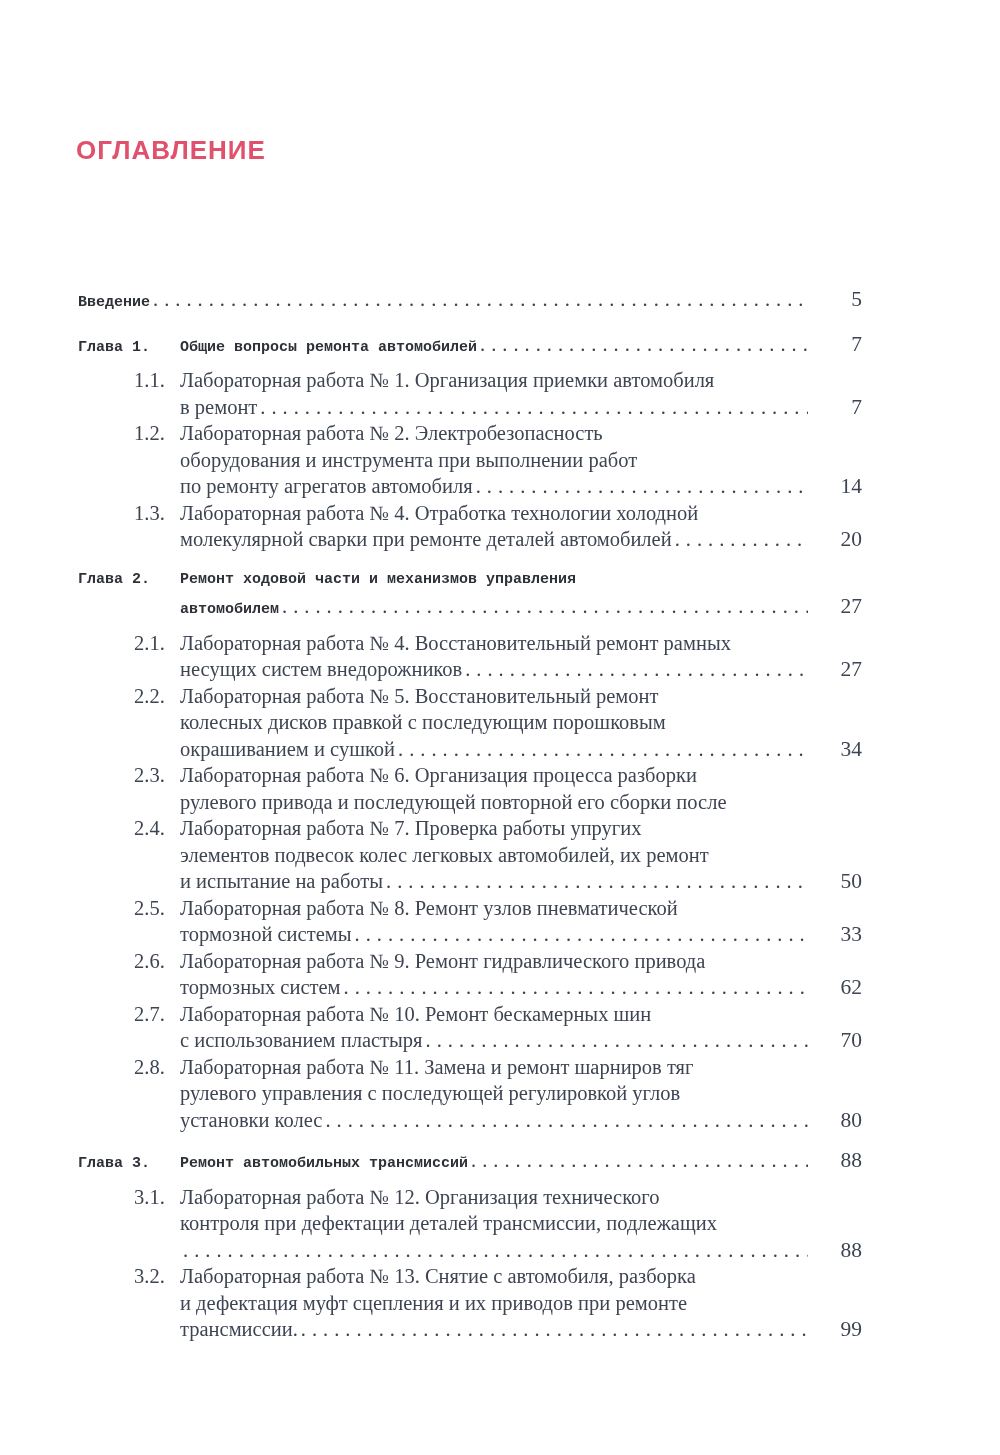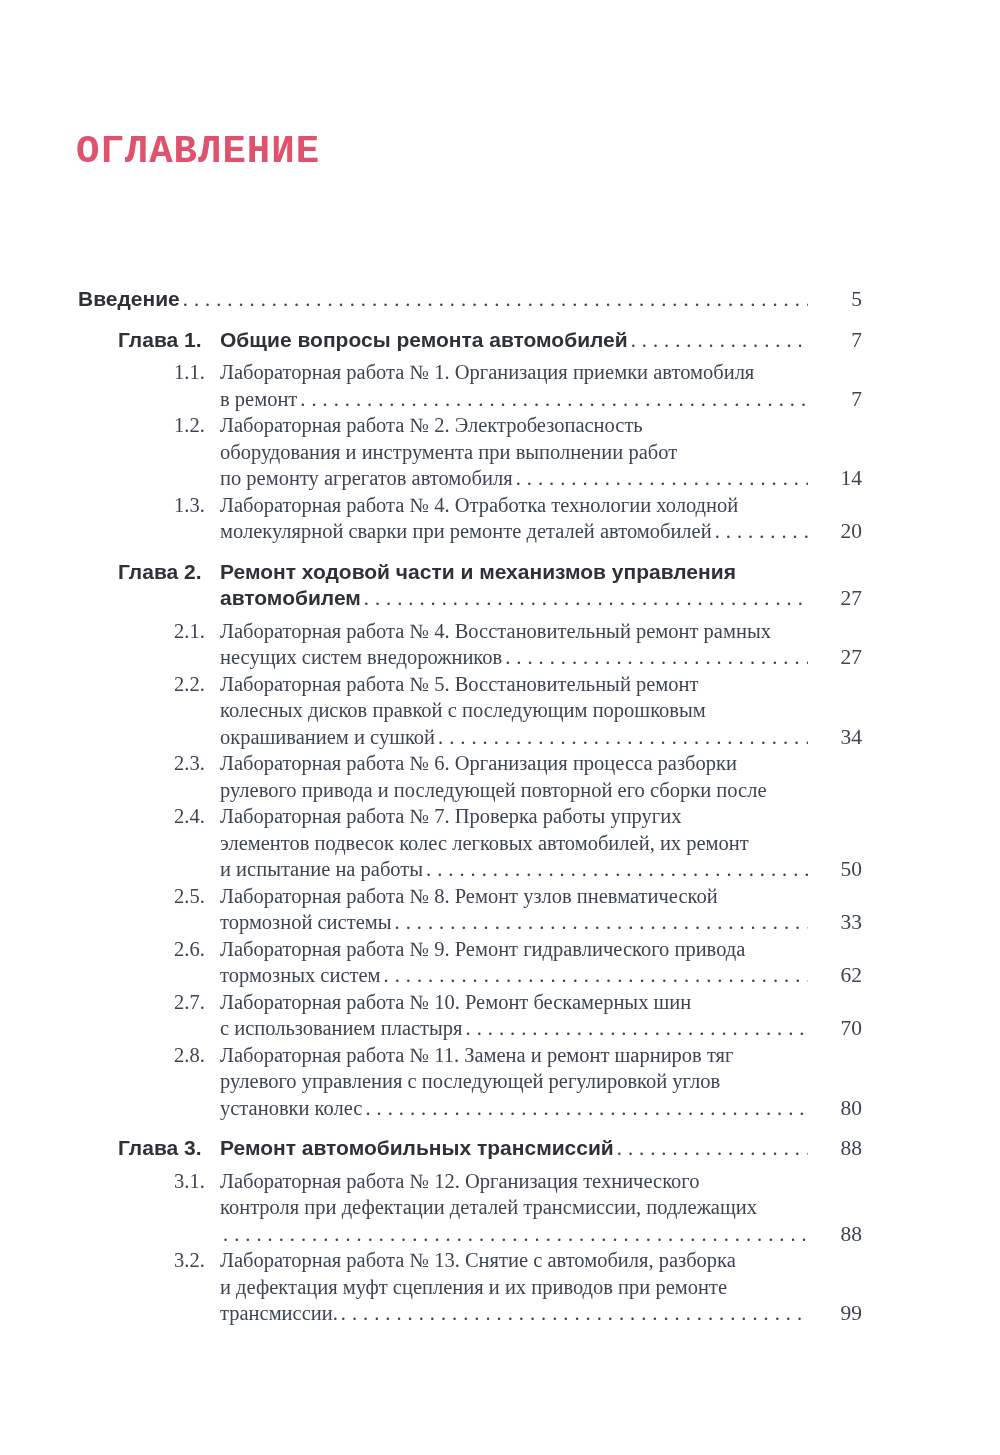--- a/index.html
+++ b/index.html
@@ -8,24 +8,24 @@
     width: 1000px;
     height: 1455px;
     margin: 0 auto;
     background: #ffffff;
     overflow: hidden;
     font-family: "Liberation Serif", serif;
   }
   .title {
     position: absolute;
     left: 76px;
-    top: 104px;
-    font-family: Liberation Mono, monospace;
+    top: 118px;
+    font-family: Liberation Sans, sans-serif;
     font-weight: 700;
-    font-size: 39px;
+    font-size: 26px;
     letter-spacing: 1px;
     color: var(--title-color, #e0516d);
   }
   .toc {
     position: absolute;
     left: 78px;
     top: 286px;
     width: 784px;
     font-size: 20.5px;
     color: var(--text-color, #3d4452);
@@ -34,29 +34,28 @@
     display: flex;
     align-items: baseline;
     line-height: 26.5px;
   }
   .txt { white-space: nowrap; }
   .num {
     flex: 0 0 102px;
     width: 102px;
     box-sizing: border-box;
     white-space: nowrap;
-    margin-left: 40px;
   }
   .entry.section .num { padding-left: 56px; }
   .entry.chapter .num,
   .entry.chapter .txt,
   .entry.intro .txt {
-    font-family: Liberation Sans, sans-serif;
+    font-family: Liberation Mono, monospace;
     font-weight: 700;
-    font-size: 21px;
+    font-size: 15px;
     color: var(--heading-color, #2e3238);
   }
   .entry.intro { margin-bottom: 11px; }
   .entry.chapter { margin-top: 14px; margin-bottom: 6px; }
   .leader {
     flex: 1 1 auto;
     overflow: hidden;
     white-space: nowrap;
     min-width: 18px;
     margin-left: 3px;

